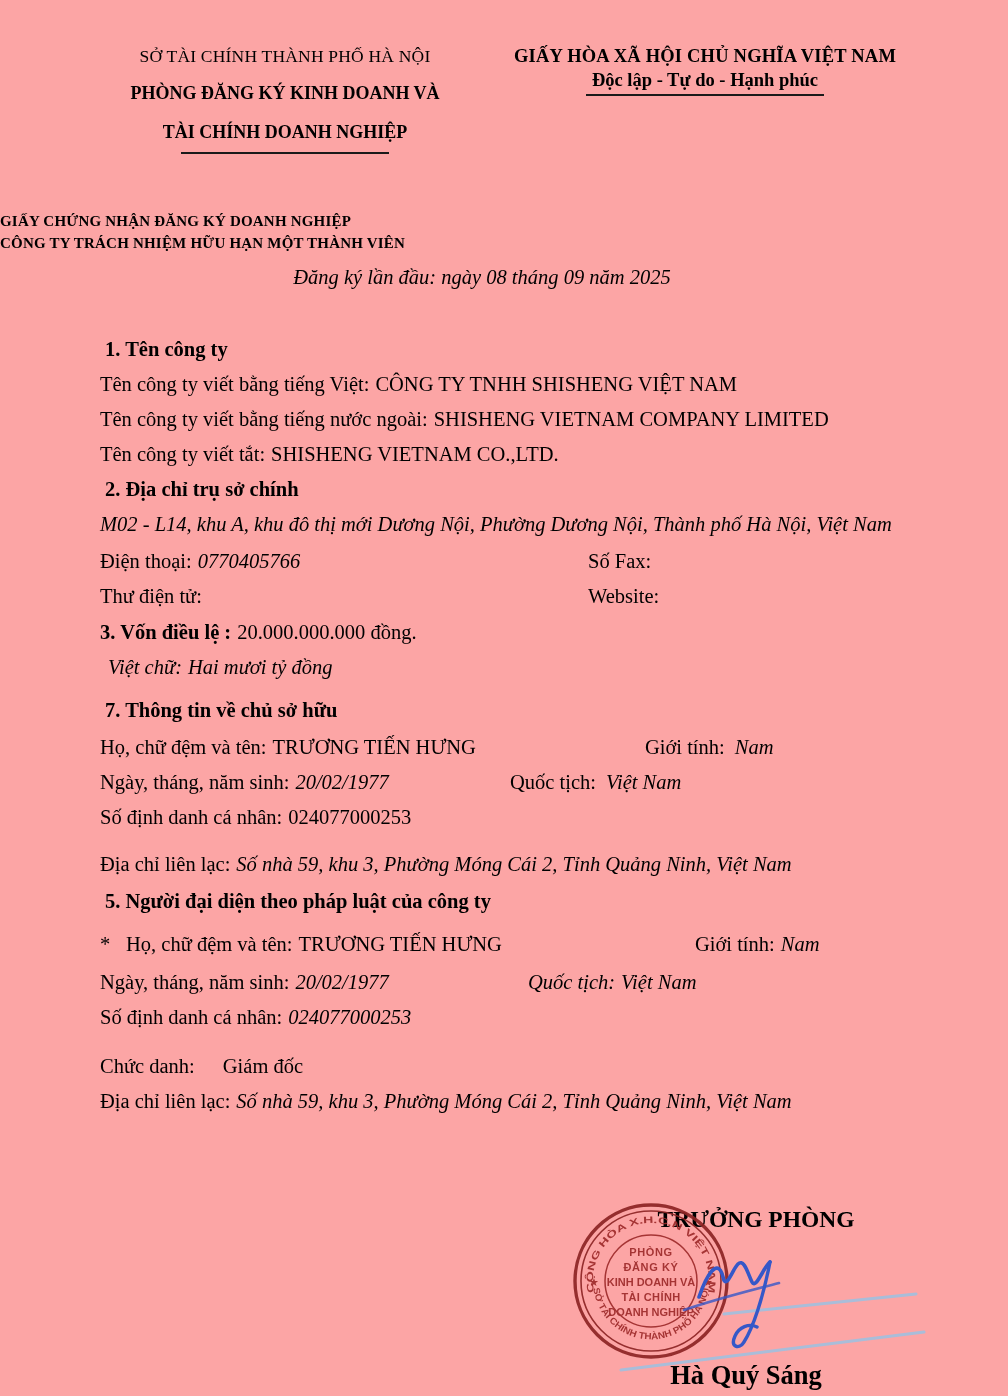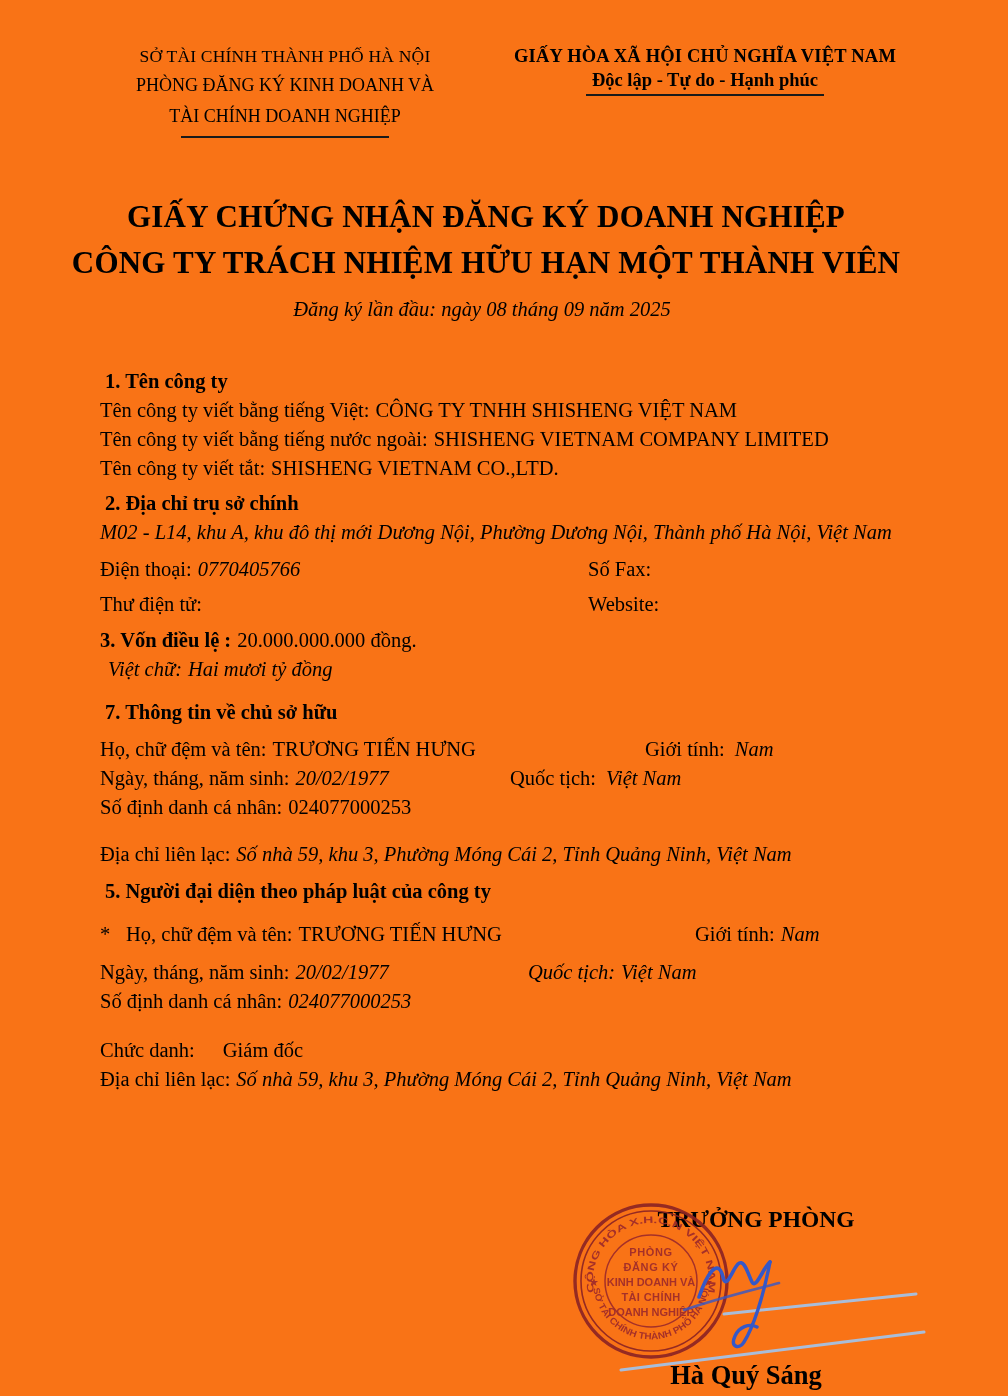--- a/index.html
+++ b/index.html
@@ -1,37 +1,37 @@
 <!DOCTYPE html>
 <html lang="vi"><head>
 <meta charset="utf-8">
 <style>
   html,body{margin:0;padding:0;background:#fff;}
   .page{
-    position:relative;width:1008px;height:1396px;background:#f97316;
+    position:relative;width:1008px;height:1396px;background:#fca5a5;
     font-family:"Liberation Serif","DejaVu Serif",serif;color:#000;overflow:hidden;
   }
   .b{font-weight:bold}
   .i{font-style:italic}
   
   .header{display:flex;padding-top:46px;}
   .header-left{width:460px;margin-left:55px;text-align:center;}
   .hl1{font-size:17.5px;letter-spacing:.2px;}
-  .hl-bold{font-size:18px;font-weight:normal;line-height:1.38;margin-top:6px;}
+  .hl-bold{font-size:18px;font-weight:bold;line-height:1.38;margin-top:14px;}
   .hl-rule{width:208px;border-top:2.2px solid #1a1a1a;margin:7px auto 0;}
   .header-right{width:440px;margin-left:-30px;text-align:center;}
   .hr1{font-size:18.5px;font-weight:bold;letter-spacing:.2px;}
   .hr2{display:inline-block;font-size:18.5px;font-weight:bold;border-bottom:2.2px solid #1a1a1a;padding:1px 6px 3px;margin-top:2px;}
   
-  .doc-title{margin-top:56px;text-align:center;font-weight:bold;font-size:31px;line-height:1.5;padding-right:36px;letter-spacing:.2px;}
+  .doc-title{margin-top:56px;text-align:left;font-weight:bold;font-size:15px;line-height:1.5;padding-right:36px;letter-spacing:.2px;}
   .tax-line{margin-top:20px;text-align:center;font-weight:bold;font-size:20.5px;padding-right:28px;}
   .reg-line{margin-top:11px;text-align:center;font-style:italic;font-size:20.5px;padding-right:44px;}
   
   .content{margin:46px 96px 0 100px;font-size:20.5px;}
-  .content p{margin:0 0 0;line-height:1.42;}
+  .content p{margin:6px 0 0;line-height:1.42;}
   .sec-head{font-weight:bold;margin-left:5px !important;}
   .row{position:relative;}
   .col2{position:absolute;top:0;white-space:nowrap;}
   .off488{left:488px}
   .off545{left:545px}
   .off410{left:410px}
   .off595{left:595px}
   .off428{left:428px}
   .val{margin-left:6px;}
   .val-wide{margin-left:10px;}

